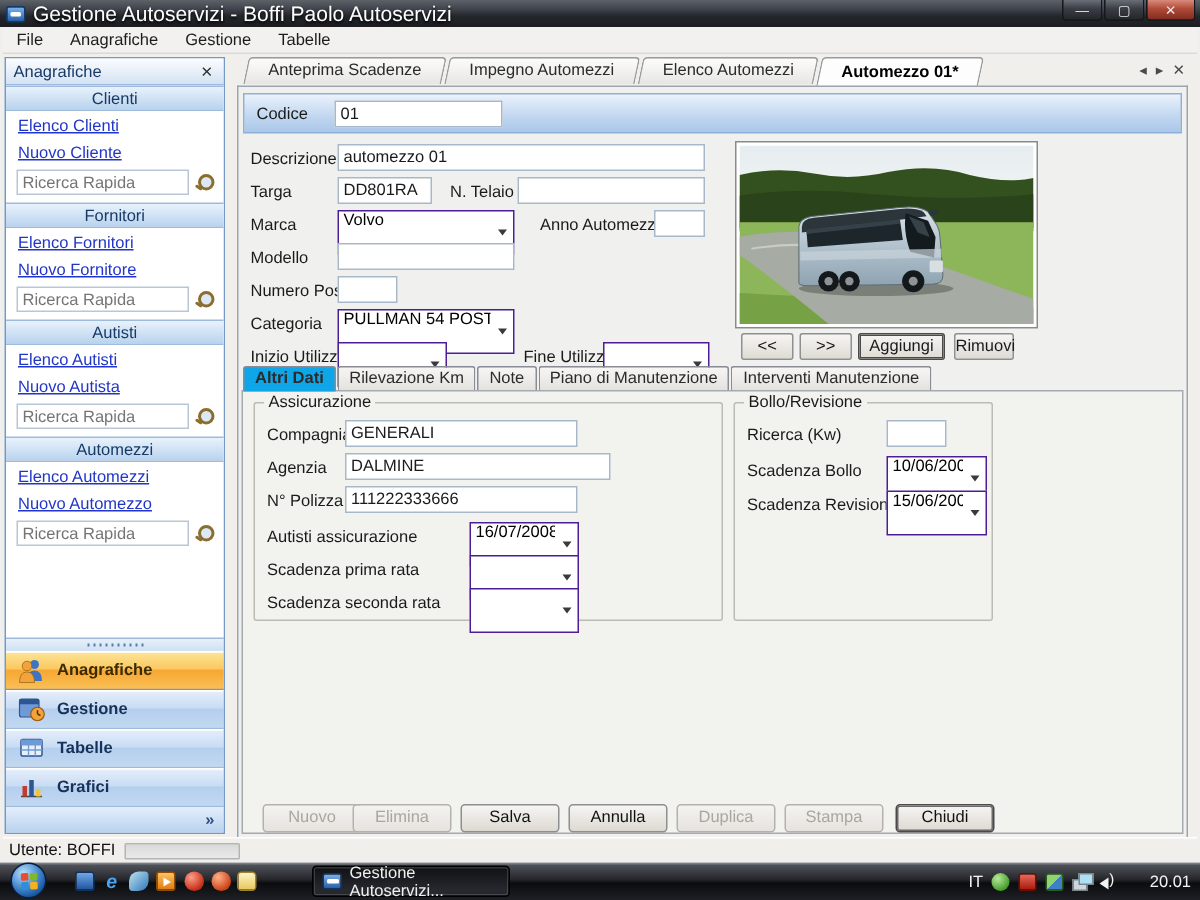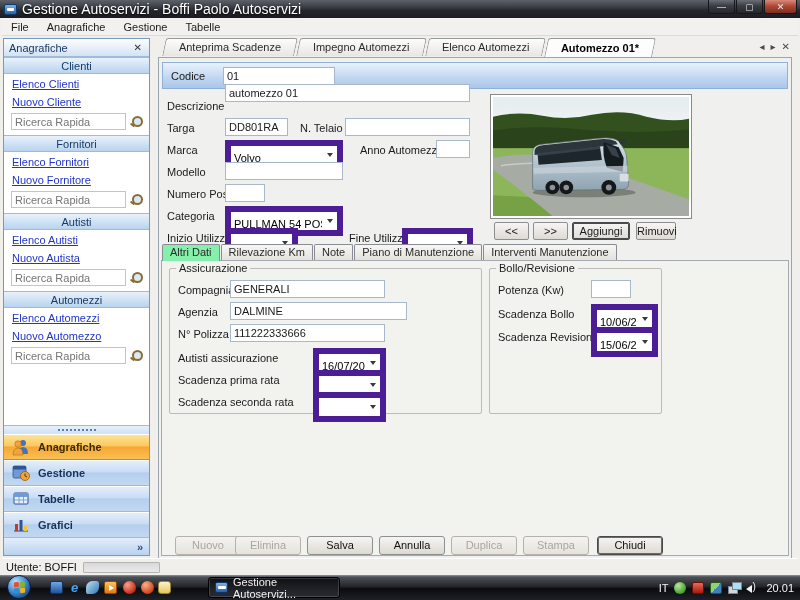--- a/index.html
+++ b/index.html
@@ -71,21 +71,21 @@
   .tab > span { display:inline-block; transform:skewX(12deg); }
   .tab.active { background:#fdfdfd; font-weight:bold; height:20px; line-height:19px; color:#000; }
   .tabnav { position:absolute; right:4px; top:3px; display:flex; gap:6px; color:#4a4a4a; font-size:10px; }
 
   
   .content { position:absolute; left:156px; top:21px; width:634px; height:517px;
     background:#f0f1ee; border:1px solid #9aa5b1; border-bottom:2px solid #a8c6e8; }
   .lbl { position:absolute; color:#1a1a1a; }
   .tb { position:absolute; height:18px; background:#fff; border:1px solid #a9b8c8; padding:0 3px;
     font-family:"Liberation Sans",sans-serif; font-size:11px; color:#1a1a1a; }
-  .combo { position:absolute; height:30px; background:#fff; border:6px solid #4c1d95; display:flex; align-items:flex-end; }
+  .combo { position:absolute; height:30px; background:#fff; border:1px solid #4c1d95; display:flex; align-items:flex-start; }
   .combo .cv { flex:1; padding-left:3px; white-space:nowrap; overflow:hidden; }
   .dd-arrow { width:15px; height:100%; display:flex; align-items:center; justify-content:center; }
   .dd-arrow::after { content:""; width:0; height:0; border-left:3px solid transparent;
     border-right:3px solid transparent; border-top:4px solid #3a3a3a; }
 
   .codice-band { position:absolute; left:3px; top:4px; width:626px; height:27px;
     background:linear-gradient(180deg,#eaf2fc 0%,#c3d8f0 55%,#a9c7e9 100%); border:1px solid #8fb0d8; }
   .codice-band .lbl { left:8px; top:7px; }
   .codice-band .tb { left:60px; top:4px; width:112px; }
 
@@ -96,21 +96,21 @@
   .img-btn { position:absolute; top:164px; height:18px; background:linear-gradient(180deg,#f6f5f3,#dedbd4);
     border:1px solid #8e8f8f; border-radius:2px; text-align:center; line-height:16px; color:#1a1a1a;
     font-family:"Liberation Sans",sans-serif; font-size:11px; }
   .img-btn.focused { border:1px solid #4a4a4a; box-shadow:0 0 0 1px #4a4a4a inset; }
 
   
   .subtabs { position:absolute; left:3px; top:186px; display:flex; }
   .subtab { height:16px; line-height:15px; padding:0 7px; margin-right:1px;
     background:linear-gradient(180deg,#f7f6f4,#e4e2dd); border:1px solid #898c95; border-bottom:none;
     border-radius:2px 2px 0 0; color:#2b2b2b; }
-  .subtab.active { background:#86efac; height:17px; position:relative; z-index:2; }
+  .subtab.active { background:#0ea5e9; height:17px; position:relative; z-index:2;font-weight:bold; }
   .tabpage { position:absolute; left:2px; top:202px; width:628px; height:296px;
     border:1px solid #a5a9b0; background:#f2f2ef; }
 
   .groupbox { position:absolute; border:1px solid #bcbcb4; border-radius:2px; }
   .groupbox .gb-title { position:absolute; left:6px; top:-7px; background:#f2f2ef; padding:0 3px; color:#1a1a1a; }
 
   
   .btn { position:absolute; top:478px; width:66px; height:19px; text-align:center; line-height:17px;
     background:linear-gradient(180deg,#f6f5f3,#ddd9d2); border:1px solid #8e8f8f; border-radius:3px; color:#111; }
   .btn.disabled { color:#a9a6a0; border-color:#b5b2ac; background:linear-gradient(180deg,#f4f3f1,#e6e3de); }
@@ -156,21 +156,21 @@
   .ti-red { background:linear-gradient(180deg,#e86a5a,#a61b0e); border:1px solid #6d0f06; }
   .ti-green { background:linear-gradient(135deg,#8fd470 50%,#3f7fc4 50%); border:1px solid #2a5a1c; }
   .ti-net { position:relative; }
   .ti-net::before, .ti-net::after { content:""; position:absolute; width:8px; height:6px;
     background:#cfd6dd; border:1px solid #7c848c; }
   .ti-net::before { left:0; top:4px; } .ti-net::after { left:4px; top:0; background:#aee0f5; }
   .ti-vol { position:relative; }
   .ti-vol::before { content:""; position:absolute; left:0; top:3px; width:0; height:0;
     border-right:6px solid #f2f2f2; border-top:4px solid transparent; border-bottom:4px solid transparent; }
   .ti-vol::after { content:")"; position:absolute; left:6px; top:-1px; color:#f2f2f2; font-size:10px; }
-  .tray-clock { margin-left:2px; }
+  .tray-clock { margin-left:15px; }
 </style>
 </head>
 <body>
 
 <div id="screen">
 
   <div class="titlebar">
     <span class="app-icon"></span>
     <span class="title-text">Gestione Autoservizi - Boffi Paolo Autoservizi</span>
     <div class="winbtns">
@@ -286,21 +286,21 @@
     </div>
 
     <div class="content">
 
       <div class="codice-band">
         <span class="lbl">Codice</span>
         <input class="tb" value="01" style="">
       </div>
 
       <span class="lbl" style="left:8px;top:42px">Descrizione</span>
-      <input class="tb" style="left: 66px; top: 26px; width: 245px;" value="automezzo 01">
+      <input class="tb" style="left: 66px; top: 38px; width: 245px;" value="automezzo 01">
 
       <span class="lbl" style="left:8px;top:64px">Targa</span>
       <input class="tb" style="left: 66px; top: 60px; width: 63px;" value="DD801RA">
       <span class="lbl" style="left:141px;top:64px">N. Telaio</span>
       <input class="tb" style="left: 186px; top: 60px; width: 125px;" value="">
 
       <span class="lbl" style="left:8px;top:86px">Marca</span>
       <div class="combo" style="left:66px;top:82px;width:118px">
         <span class="cv">Volvo</span>
           <span class="dd-arrow"></span>
@@ -405,21 +405,21 @@
         </div>
         <span class="lbl" style="left:8px;top:127px">Scadenza seconda rata</span>
         <div class="combo" style="left:143px;top:123px;width:73px">
           <span class="cv"></span>
             <span class="dd-arrow"></span>
         </div>
       </div>
 
       <div class="groupbox" style="left:330px;top:210px;width:173px;height:146px">
         <span class="gb-title">Bollo/Revisione</span>
-        <span class="lbl" style="left:8px;top:15px">Potenza (Kw)</span>
+        <span class="lbl" style="left:8px;top:15px">Ricerca (Kw)</span>
         <input class="tb" style="left: 101px; top: 11px; width: 40px;" value="">
         <span class="lbl" style="left:8px;top:39px">Scadenza Bollo</span>
         <div class="combo" style="left:101px;top:35px;width:67px">
           <span class="cv">10/06/2008</span>
             <span class="dd-arrow"></span>
         </div>
         <span class="lbl" style="left:8px;top:62px">Scadenza Revisione</span>
         <div class="combo" style="left:101px;top:58px;width:67px">
           <span class="cv">15/06/2008</span>
             <span class="dd-arrow"></span>

